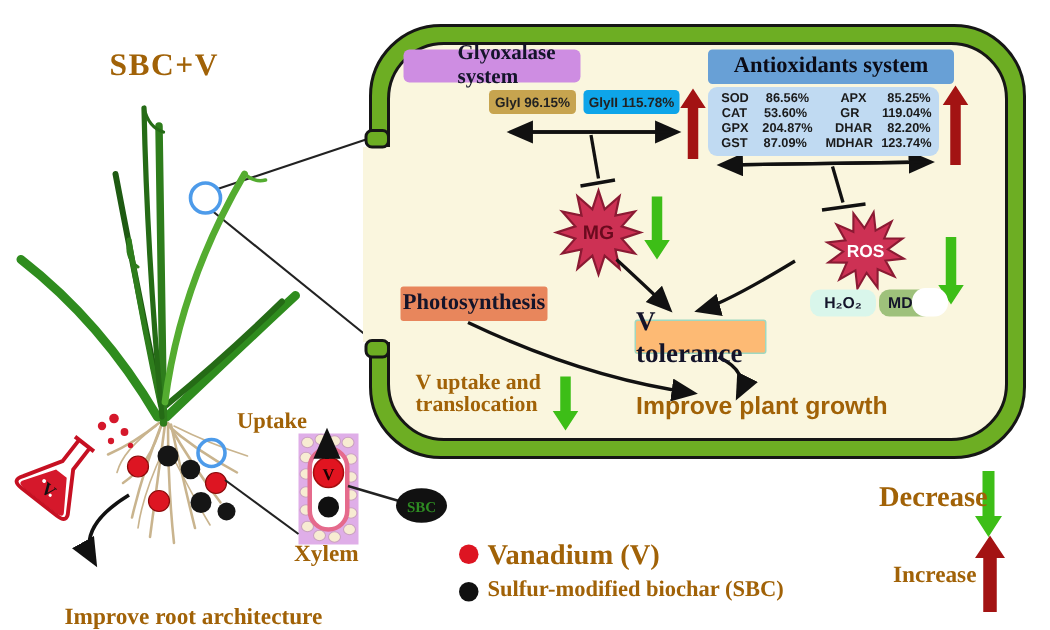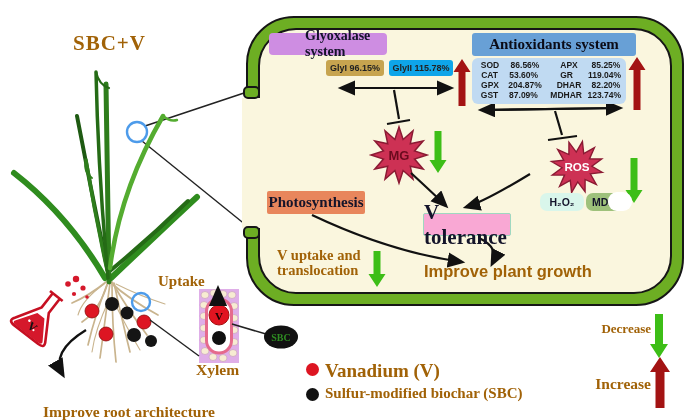--- a/index.html
+++ b/index.html
@@ -227,36 +227,36 @@
     </div>
     <div class="ax-row">
       <span class="ax-n">GST</span>
       <span class="ax-v">87.09%</span>
       <span class="ax-n2">MDHAR</span>
       <span class="ax-v2">123.74%</span>
     </div>
   </div>
 
   <div class="box" style="left:267px;top:191px;width:98px;height:23px;background:#E8865C;border-radius:2px;font-size:15px;">Photosynthesis</div>
-  <div class="box" style="left:423px;top:213px;width:88px;height:23px;background:#f9a8d4;border-radius:2px;font-size:21px;border:1px solid #9fd8c0;">V tolerance</div>
+  <div class="box" style="left:423px;top:213px;width:88px;height:23px;background:#fdba74;border-radius:2px;font-size:18px;border:1px solid #9fd8c0;">V tolerance</div>
 
   <div class="box sans" style="left:540px;top:193px;width:44px;height:18px;background:#D9F6EB;border-radius:7px;font-size:10.5px;">H₂O₂</div>
   <div class="box sans" style="left:586px;top:193px;width:36px;height:18px;background:#9EC17B;border-radius:7px;font-size:10.5px;">MDA</div>
   <div style="position:absolute;left:608px;top:192px;width:24px;height:19px;background:#fff;border-radius:9px;"></div>
 
   <div class="lbl" style="left:277px;top:248px;font-size:14.5px;line-height:15px;">V uptake and</div>
   <div class="lbl" style="left:277px;top:263px;font-size:14.5px;line-height:15px;">translocation</div>
 
   <div class="lbl sans" style="left:424px;top:262px;font-size:16.5px;">Improve plant growth</div>
 
   <div class="lbl" style="left:158px;top:273px;font-size:15px;">Uptake</div>
   <div class="lbl" style="left:196px;top:361px;font-size:15.5px;">Xylem</div>
   <div class="lbl" style="left:43px;top:379px;font-size:15.5px;margin-top:24px;">Improve root architecture</div>
 
   <div class="dot" style="left:306px;top:363px;background:#DD1522;"></div>
   <div class="lbl" style="left:325px;top:360px;font-size:19px;">Vanadium (V)</div>
   <div class="dot" style="left:306px;top:388px;background:#111;"></div>
   <div class="lbl" style="left:325px;top:385px;font-size:15px;">Sulfur-modified biochar (SBC)</div>
 
-  <div class="lbl" style="left:565px;top:321px;width:86px;text-align:right;font-size:13px;">Decrease</div>
+  <div class="lbl" style="left:586px;top:321px;width:86px;text-align:left;font-size:19px;">Decrease</div>
   <div class="lbl" style="left:565px;top:375px;width:86px;text-align:right;font-size:15.5px;">Increase</div>
 
 </div>
 
 </body></html>

